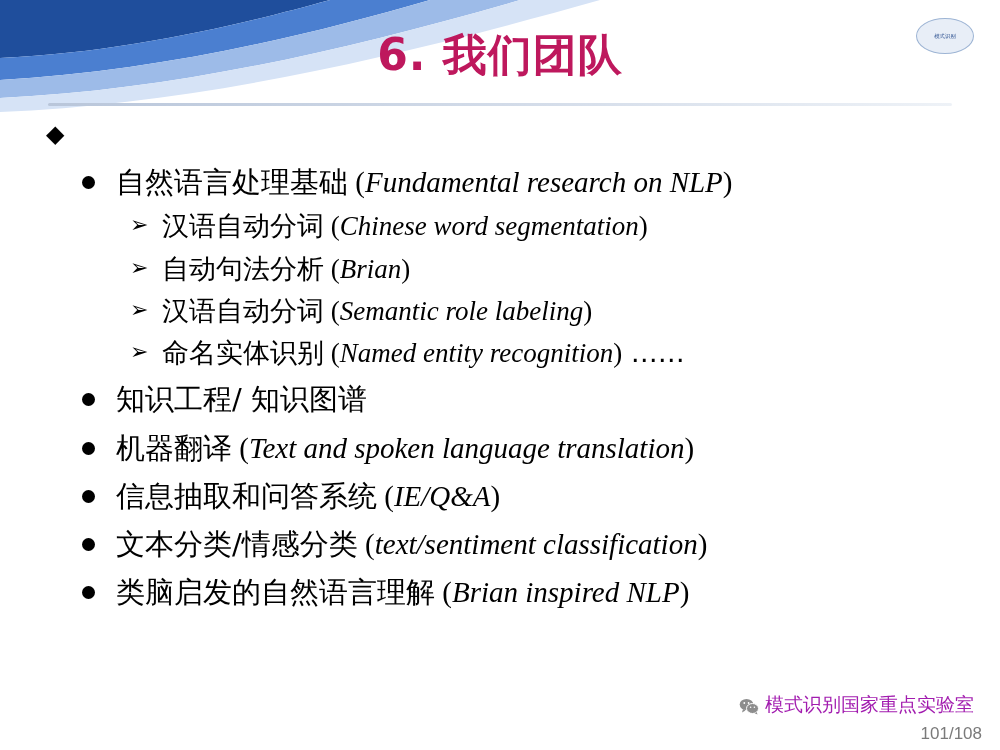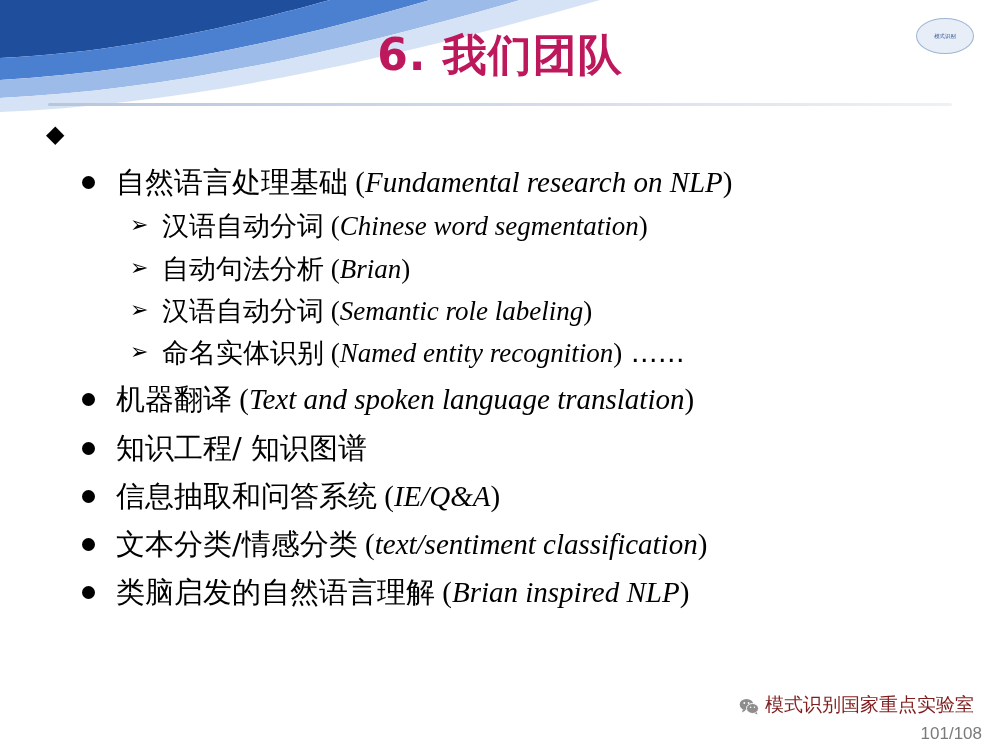--- a/index.html
+++ b/index.html
@@ -161,21 +161,21 @@
 
   
   .watermark {
     position: absolute;
     right: 26px;
     bottom: 32px;
     display: flex;
     align-items: center;
     font-family: "DejaVu Sans", sans-serif;
     font-size: 19px;
-    color: #7f1d1d;
+    color: #a21caf;
     white-space: nowrap;
   }
   .wx-icon {
     display: inline-block;
     width: 20px;
     height: 17px;
     margin-right: 6px;
     position: relative;
   }
   .page-num {
@@ -235,26 +235,26 @@
           </li>
           <li>
             <span class="arrow">➢</span>
             <span class="cn">命名实体识别</span><span class="paren"> (</span><span class="en">Named entity recognition</span><span class="paren">)</span><span class="cn"> ……</span>
           </li>
         </ul>
       </li>
 
       <li>
         <span class="dot"></span>
+        <span class="cn">知识工程/ 知识图谱</span>
+      </li>
+
+      <li>
+        <span class="dot"></span>
         <span class="cn">机器翻译</span><span class="paren"> (</span><span class="en">Text and spoken language translation</span><span class="paren">)</span>
-      </li>
-
-      <li>
-        <span class="dot"></span>
-        <span class="cn">知识工程/ 知识图谱</span>
       </li>
 
       <li>
         <span class="dot"></span>
         <span class="cn">信息抽取和问答系统</span><span class="paren"> (</span><span class="en">IE/Q&amp;A</span><span class="paren">)</span>
       </li>
 
       <li>
         <span class="dot"></span>
         <span class="cn">文本分类/情感分类</span><span class="paren"> (</span><span class="en">text/sentiment classification</span><span class="paren">)</span>

